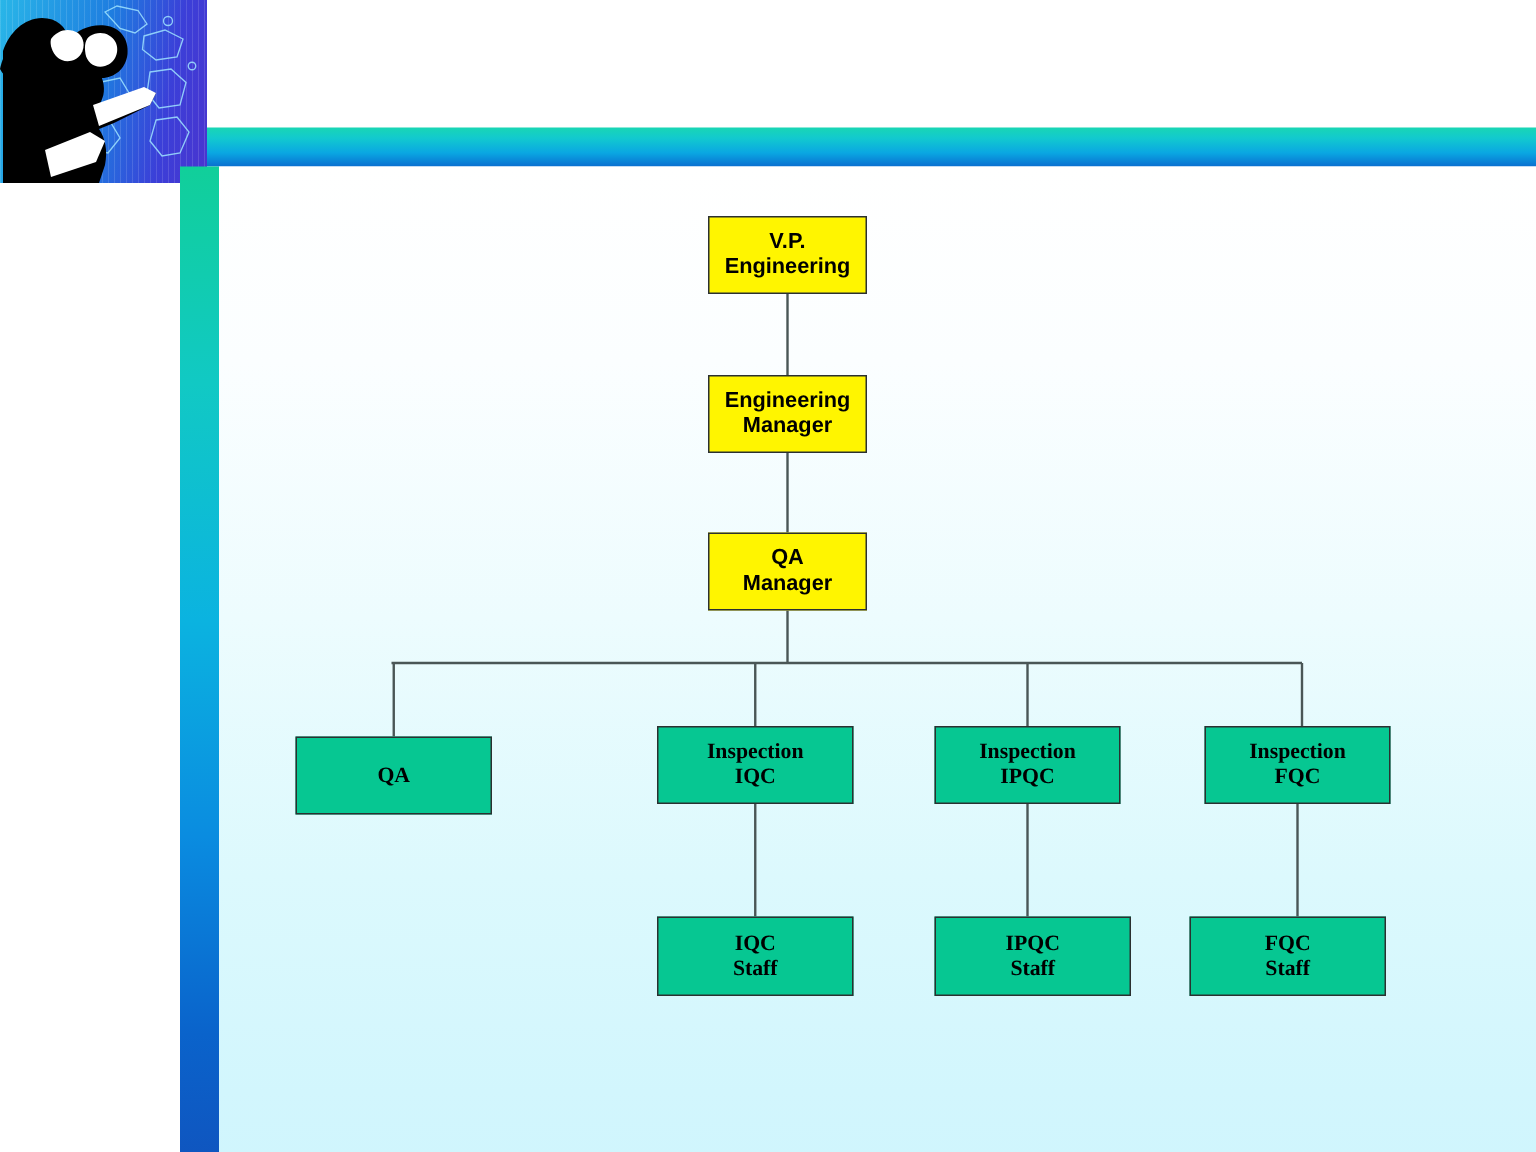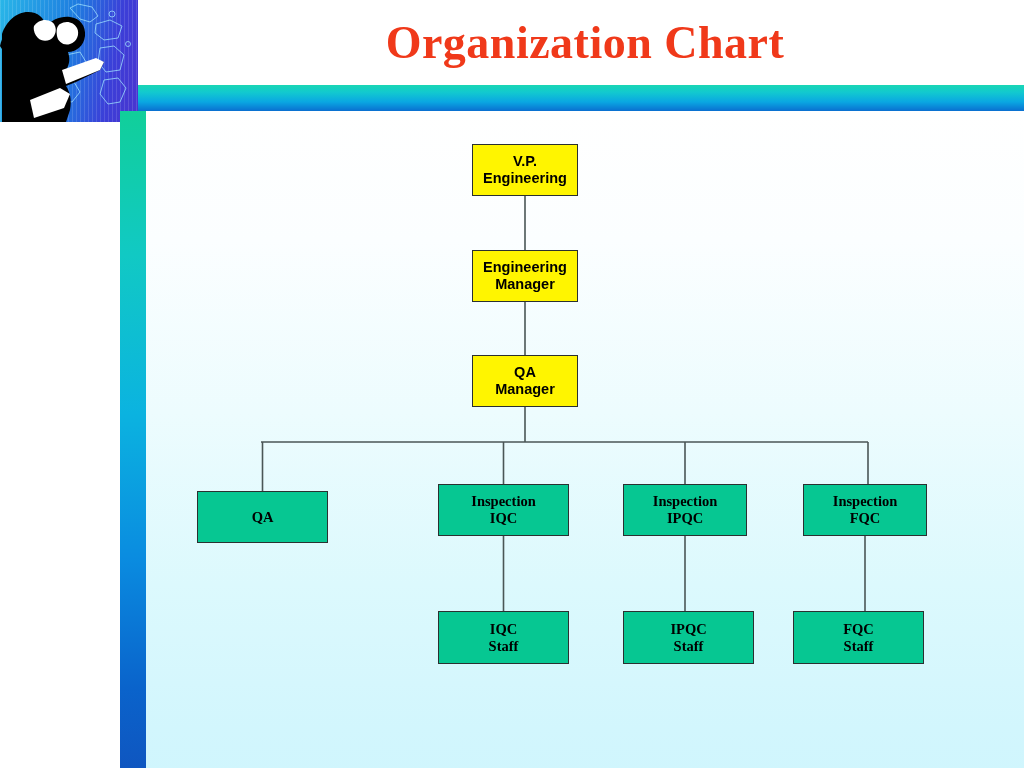--- a/index.html
+++ b/index.html
@@ -131,21 +131,20 @@
       <g fill="#000000">
         <circle cx="20" cy="38" r="5"></circle>
         <path d="M14 34 C12 30 14 26 18 26 L22 28 L20 36 Z"></path>
       </g>
     </svg>
   </div>
 
   <div id="hbar"></div>
   <div id="vbar"></div>
 
-  <div id="title">Organization Chart</div>
 
   <div id="canvas">
     <svg id="lines" width="878" height="657">
         <line x1="379" y1="85" x2="379" y2="139" stroke="#4A5656" stroke-width="1.6"></line>
         <line x1="379" y1="191" x2="379" y2="244" stroke="#4A5656" stroke-width="1.6"></line>
         <line x1="357.5" y1="425" x2="357.5" y2="500" stroke="#4A5656" stroke-width="1.6"></line>
         <line x1="539" y1="425" x2="539" y2="500" stroke="#4A5656" stroke-width="1.6"></line>
         <line x1="719" y1="425" x2="719" y2="500" stroke="#4A5656" stroke-width="1.6"></line>
         <line x1="379" y1="296" x2="379" y2="331" stroke="#4A5656" stroke-width="1.6"></line>
         <line x1="115" y1="331" x2="722" y2="331" stroke="#4A5656" stroke-width="1.6"></line>

